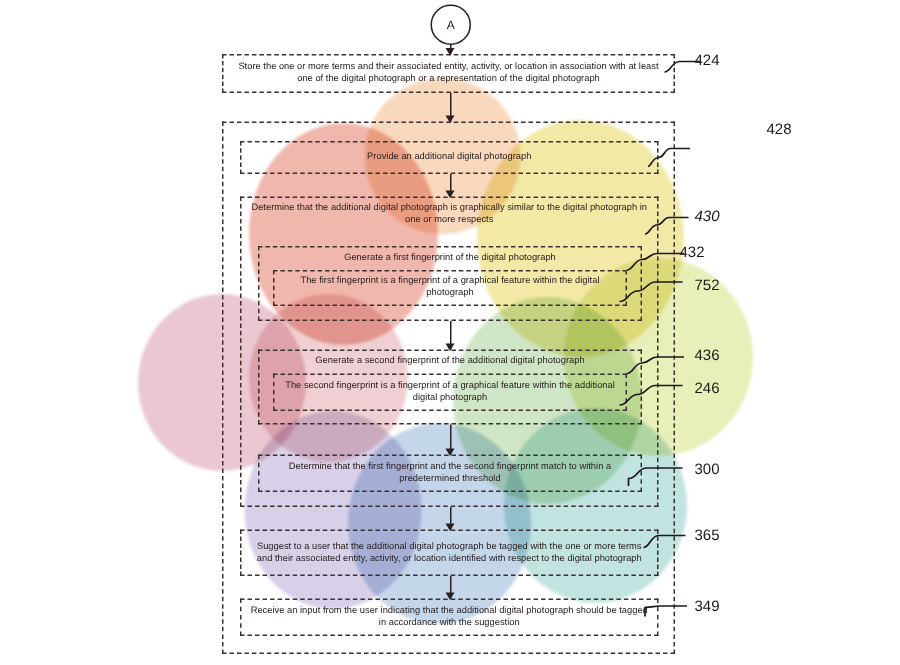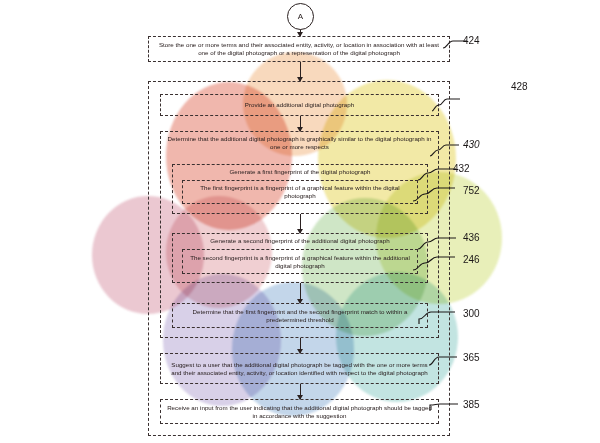--- a/index.html
+++ b/index.html
@@ -231,15 +231,15 @@
   <div class="arrow" style="left:299.5px; top:384px; height:15px;"></div>
 
   <div class="dbox" style="left:160px; top:399px; width:279px; height:25px;">
     <div class="txt">Receive an input from the user indicating that the additional digital photograph should be tagged in accordance with the suggestion</div>
   </div>
   <div class="leader" style="left:428px; top:401px;">
     <svg width="38" height="16" viewBox="0 0 38 16">
         <path d="M2 10 L 2 4 C 7 4, 8 3, 12 3 L 30 3"></path>
       </svg>
   </div>
-  <div class="refnum" style="left:463px; top:399px;">385</div>
+  <div class="refnum" style="left:463px; top:399px;">349</div>
 
 </div>
 
 </body></html>

